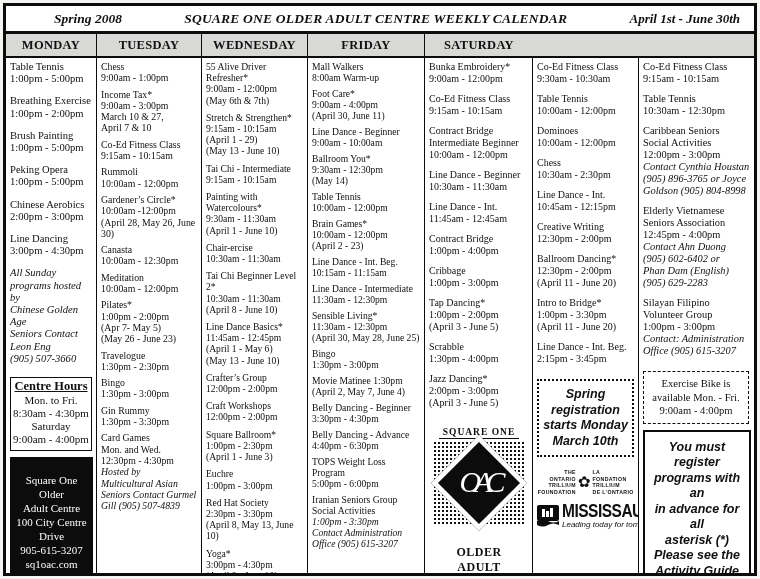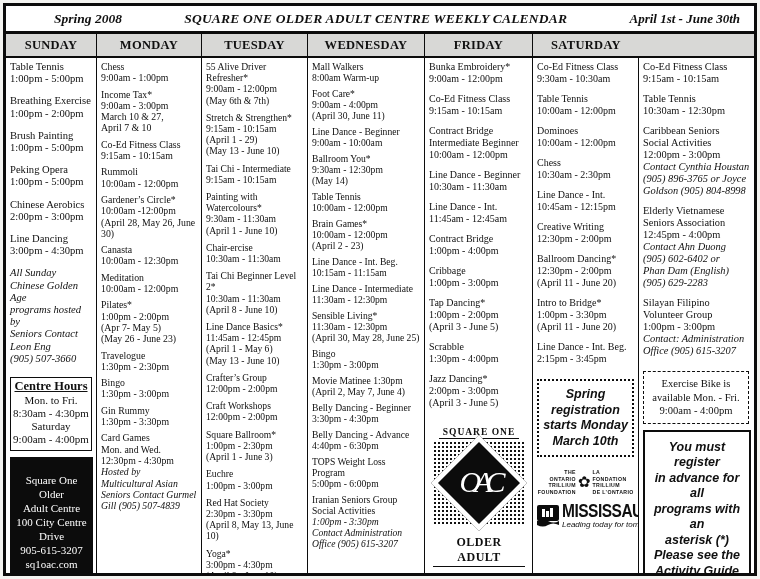--- a/index.html
+++ b/index.html
@@ -32,21 +32,21 @@
   .hoursbox .ht{font-weight:bold;text-decoration:underline;font-size:12.5px;margin-bottom:1px;}
   
   .addrbox{margin-top:auto;background:#0c0c0c;color:#fff;text-align:center;padding:16px 2px 12px;font-size:11px;line-height:14px;}
   
   .oac{margin:4px auto 2px;text-align:center;width:92px;}
   .oac .sq1{font-weight:bold;font-size:9.5px;letter-spacing:1px;border-bottom:1.5px solid #0c0c0c;display:inline-block;padding:0 4px 1px;}
   .oacwrap{position:relative;width:90px;height:84px;margin:2px auto 0;background-image:radial-gradient(#111 .8px,transparent .95px);background-size:4px 4px;background-position:center;}
   .oacdiamond{position:absolute;left:50%;top:50%;width:58px;height:58px;transform:translate(-50%,-50%) rotate(45deg);background:#0c0c0c;border:5px solid #fff;}
   .oacmono{position:absolute;left:50%;top:50%;transform:translate(-50%,-52%);color:#fff;font-style:italic;font-size:30px;letter-spacing:-7px;font-family:"Liberation Serif",serif;}
   .oac .ol1,.oac .ol2{font-weight:bold;display:inline-block;border-bottom:1.5px solid #0c0c0c;padding:0 3px 1px;letter-spacing:.5px;}
-  .oac .ol1{font-size:12px;margin-top:10px;}
+  .oac .ol1{font-size:12px;margin-top:20px;}
   .oac .ol2{font-size:10px;margin-top:1px;}
   
   .springbox{border:2px dotted #0c0c0c;margin:6px 1px 8px 0;padding:6px 2px;text-align:center;font-family:"Liberation Sans",sans-serif;font-weight:bold;font-style:italic;font-size:12.5px;line-height:15.5px;}
   
   .trillium{display:flex;align-items:center;justify-content:center;gap:2px;margin:4px 0 6px;}
   .trillium .tl,.trillium .tr{font-family:"Liberation Sans",sans-serif;font-size:5.2px;font-weight:bold;letter-spacing:.4px;line-height:6.5px;}
   .trillium .tl{text-align:right;}
   .trillium .tr{text-align:left;}
   .trillium .tf{font-size:15px;line-height:15px;}
   
@@ -62,21 +62,20 @@
 </head>
 <body>
 
 <div class="page">
   <div class="titlebar">
     <span class="season">Spring 2008</span>
     <span class="maintitle">SQUARE ONE OLDER ADULT CENTRE WEEKLY CALENDAR</span>
     <span class="daterange">April 1st - June 30th</span>
   </div>
   <div class="dayrow" id="dayrow">
-      <div class="daycell">SUNDAY</div>
       <div class="daycell">MONDAY</div>
       <div class="daycell">TUESDAY</div>
       <div class="daycell">WEDNESDAY</div>
       <div class="daycell">FRIDAY</div>
       <div class="daycell">SATURDAY</div>
     </div>
   <div class="grid" id="grid">
       <div class="col">
         <div class="ev">
           <span class="ln">Table Tennis</span>
@@ -97,22 +96,22 @@
         <div class="ev">
           <span class="ln">Chinese Aerobics</span>
           <span class="ln">2:00pm - 3:00pm</span>
         </div>
         <div class="ev">
           <span class="ln">Line Dancing</span>
           <span class="ln">3:00pm - 4:30pm</span>
         </div>
         <div class="ev">
           <span class="ln it">All Sunday</span>
+          <span class="ln it">programs hosted by</span>
           <span class="ln it">Chinese Golden Age</span>
-          <span class="ln it">programs hosted by</span>
           <span class="ln it">Seniors Contact</span>
           <span class="ln it">Leon Eng</span>
           <span class="ln it">(905) 507-3660</span>
         </div>
         <div class="hoursbox">
           <div class="ht">Centre Hours</div>
           <div>Mon. to Fri.</div>
           <div>8:30am - 4:30pm</div>
           <div>Saturday</div>
           <div>9:00am - 4:00pm</div>
@@ -480,21 +479,21 @@
           <span class="ln it">Contact: Administration</span>
           <span class="ln it">Office (905) 615-3207</span>
         </div>
         <div class="exbox">
           <div>Exercise Bike is</div>
           <div>available Mon. - Fri.</div>
           <div>9:00am - 4:00pm</div>
         </div>
         <div class="regbox">
           <div>You must register</div>
+          <div>programs with an</div>
           <div>in advance for all</div>
-          <div>programs with an</div>
           <div>asterisk (*)</div>
           <div>Please see the</div>
           <div>Activity Guide for</div>
         </div>
       </div>
     </div>
 </div>
 
 </body></html>

